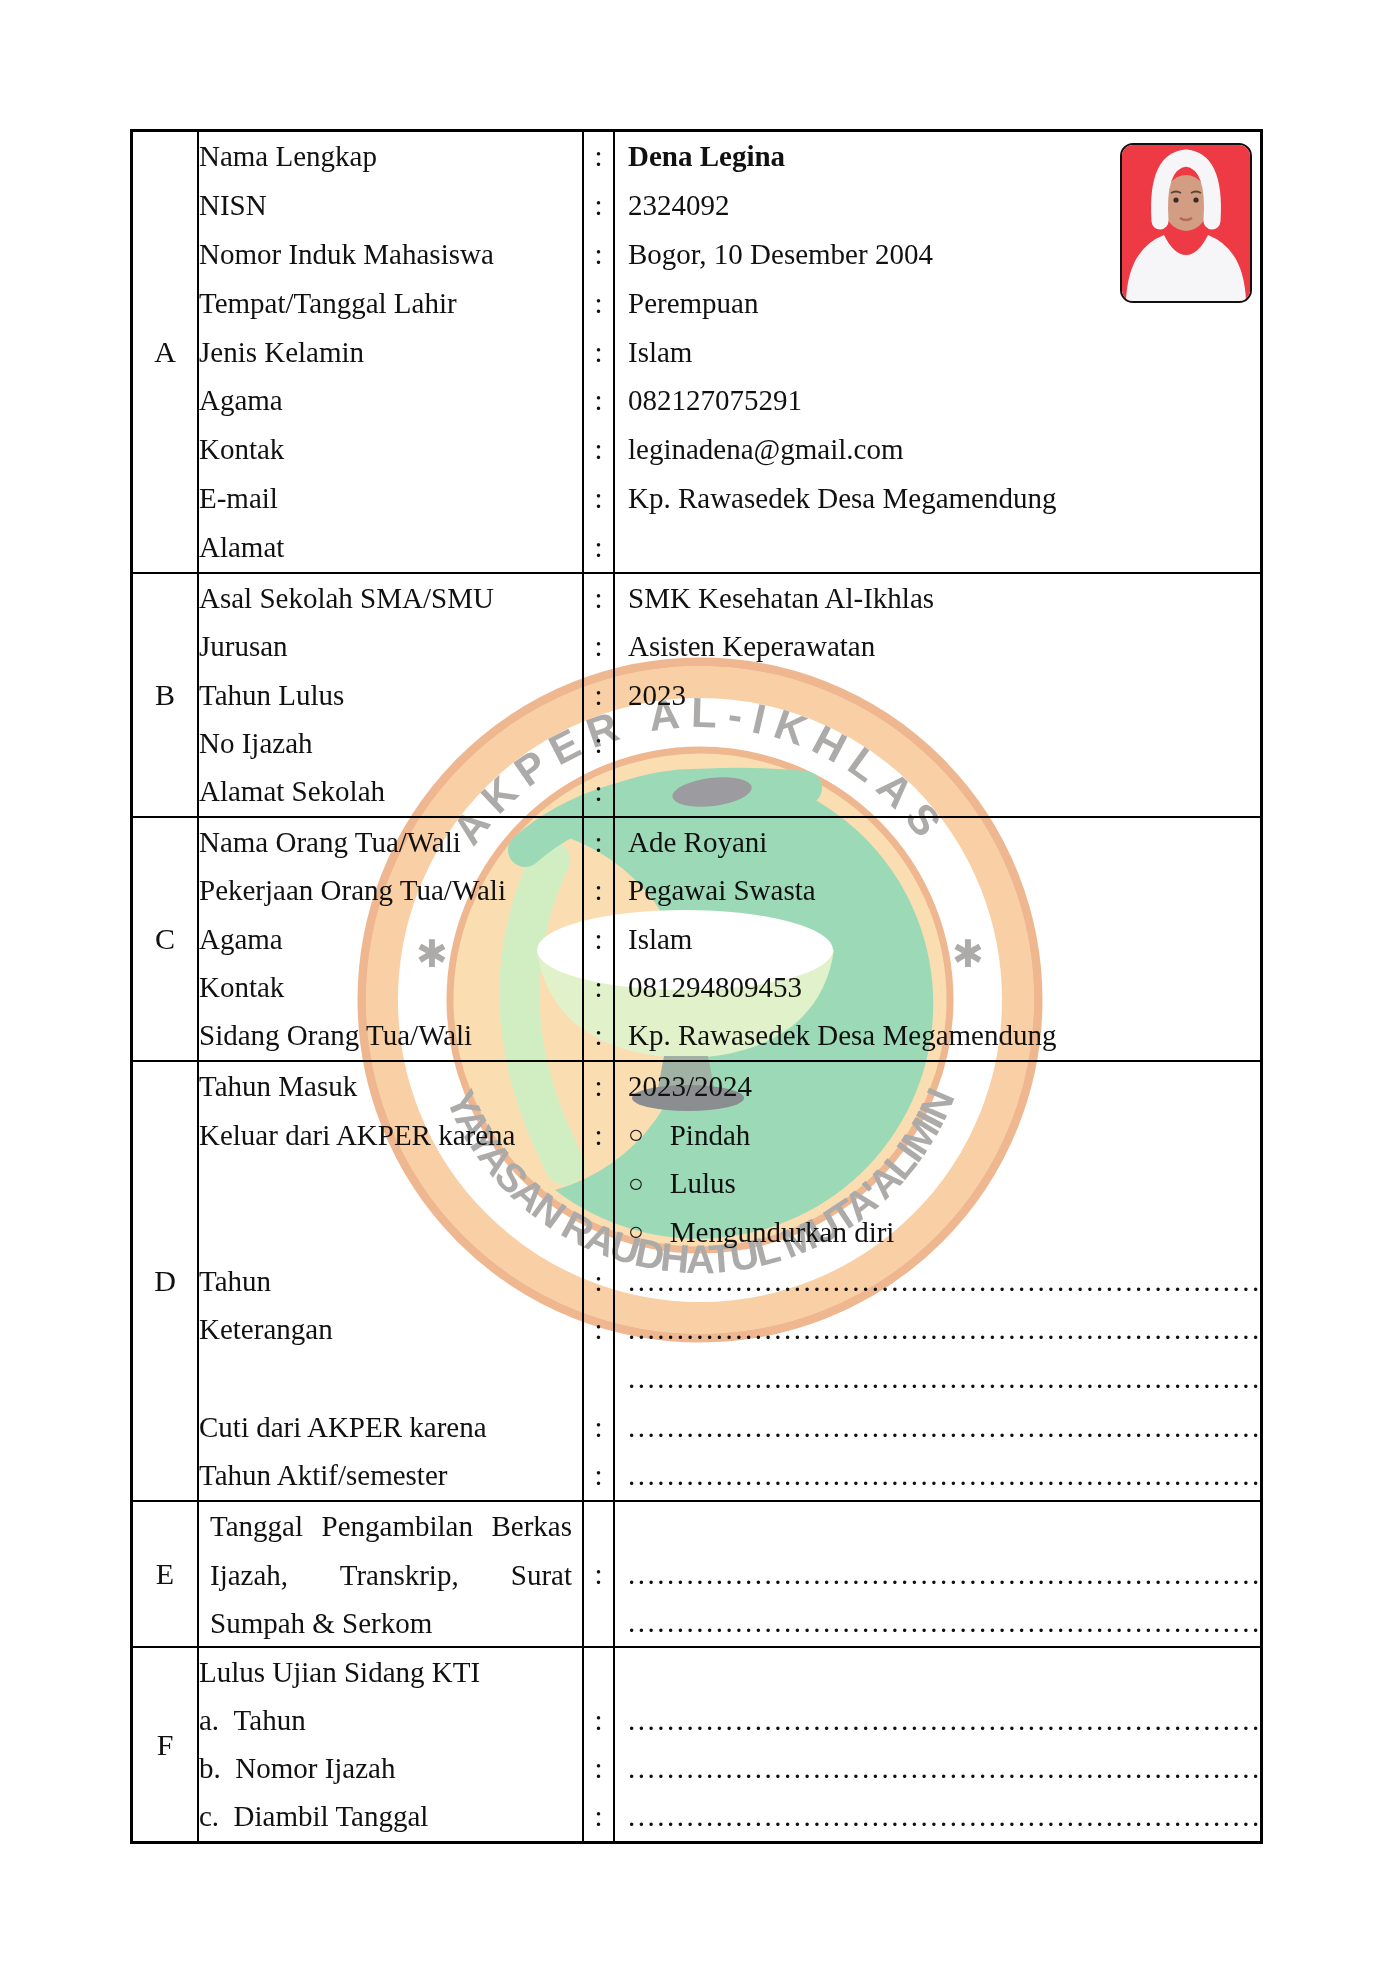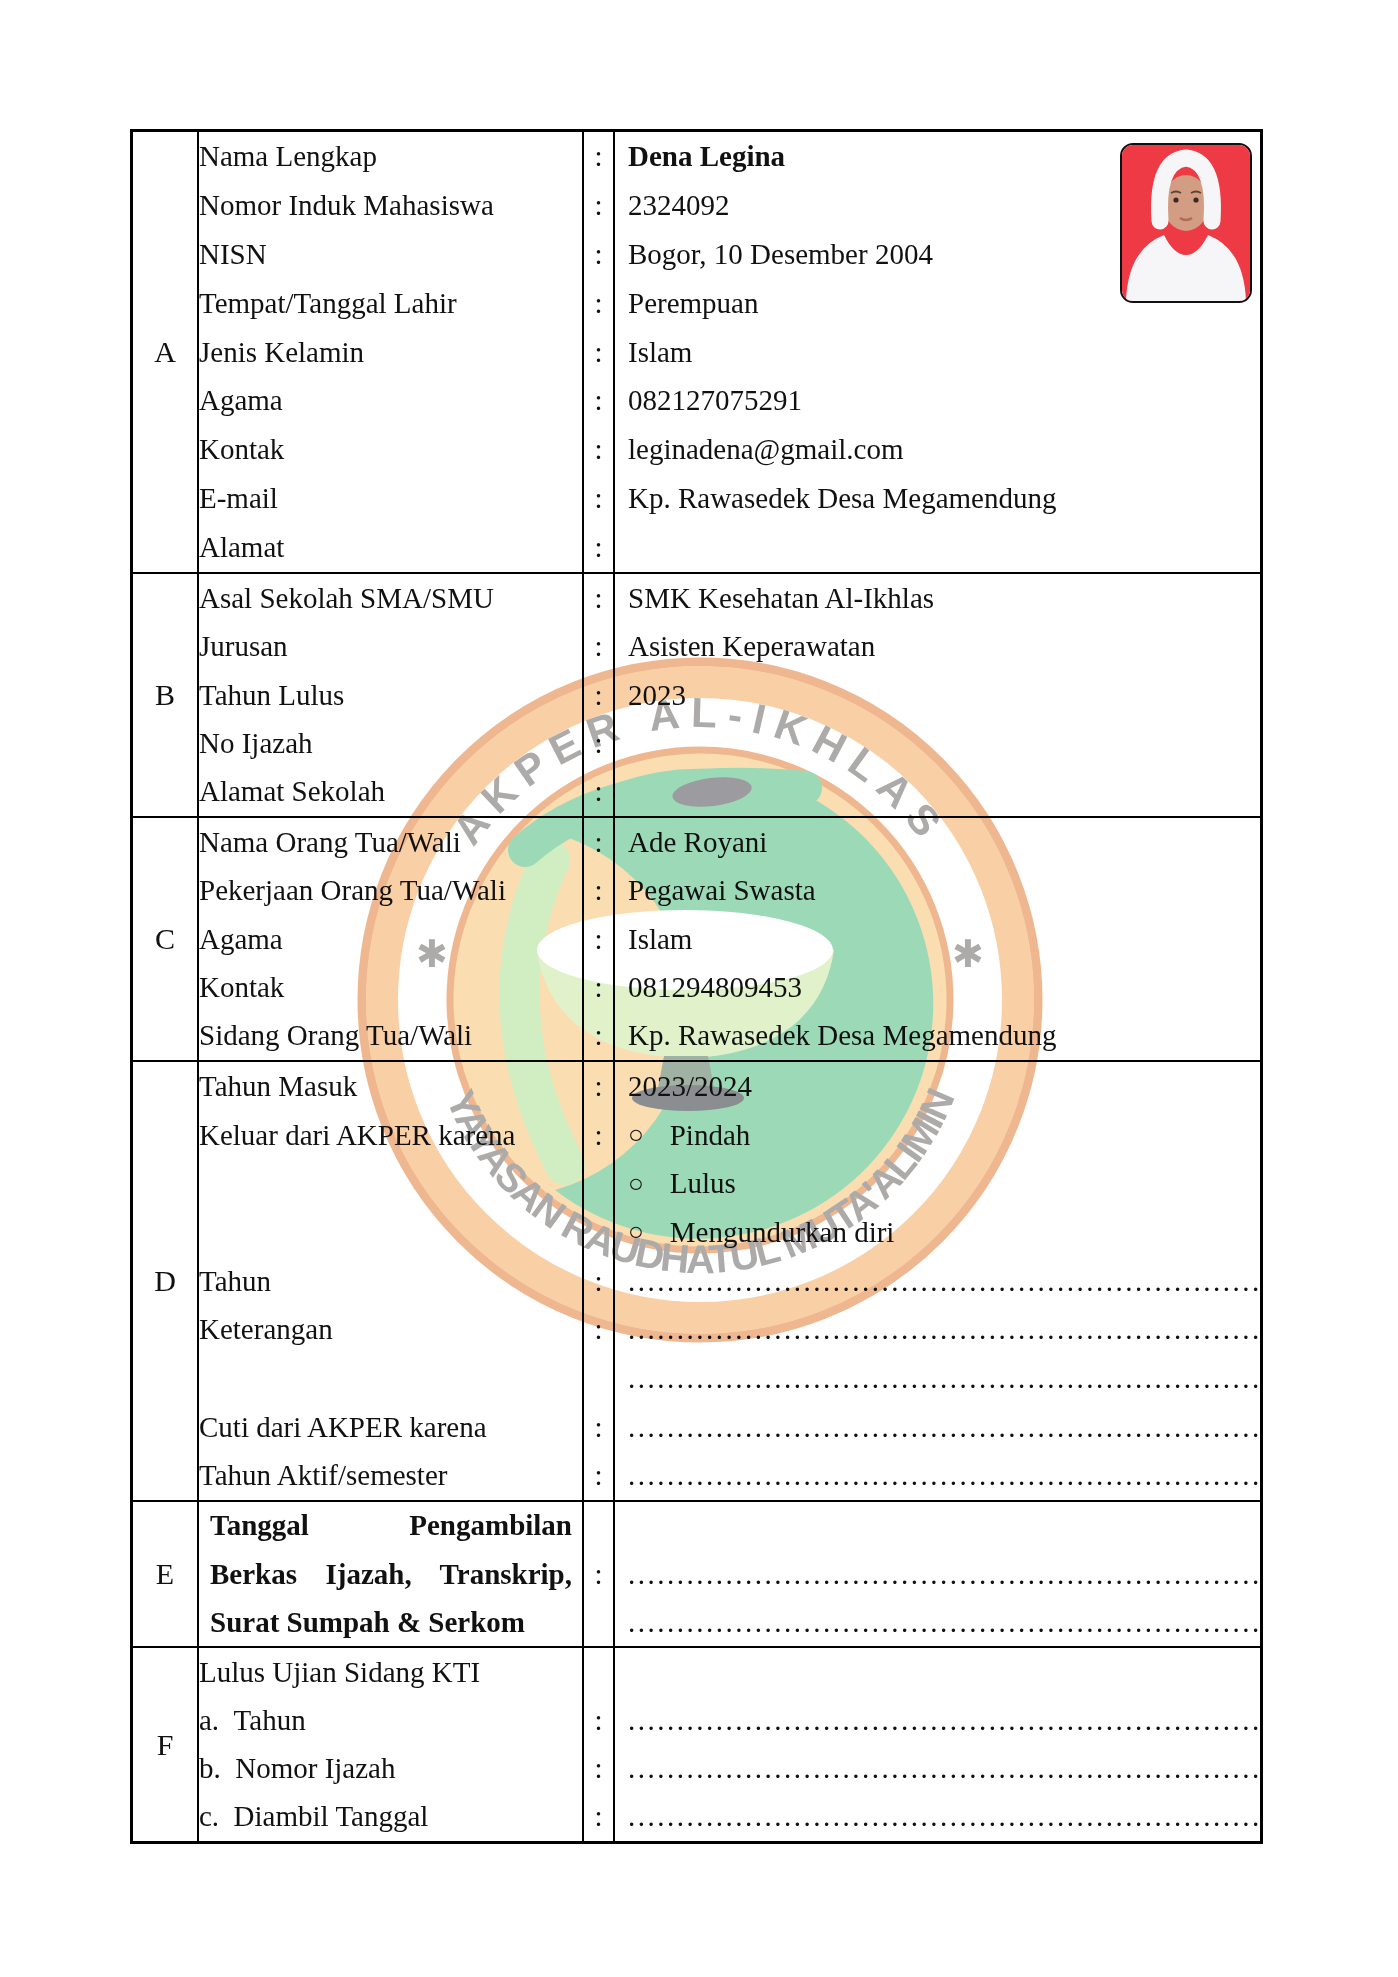--- a/index.html
+++ b/index.html
@@ -75,22 +75,22 @@
     </g>
   </svg>
 
   <div class="biodata">
 
     <div class="cell c-letter">
         <span>A</span>
       </div>
     <div class="cell c-label">
       <div class="r">Nama Lengkap</div>
+      <div class="r">NISN</div>
       <div class="r">Nomor Induk Mahasiswa</div>
-      <div class="r">NISN</div>
       <div class="r">Tempat/Tanggal Lahir</div>
       <div class="r">Jenis Kelamin</div>
       <div class="r">Agama</div>
       <div class="r">Kontak</div>
       <div class="r">E-mail</div>
       <div class="r">Alamat</div>
     </div>
     <div class="cell c-colon">
       <div class="r">:</div>
       <div class="r">:</div>
@@ -216,21 +216,21 @@
           <span class="dots">...........................................................................</span>
         </div>
       <div class="r">
           <span class="dots">...........................................................................</span>
         </div>
     </div>
 
     <div class="cell c-letter sec-top">
         <span>E</span>
       </div>
-    <div class="cell c-label sec-top" style="justify-content:center;font-weight:bold;">
+    <div class="cell c-label sec-top" style="justify-content:flex-start;">
       <div class="label-block">Tanggal Pengambilan Berkas Ijazah, Transkrip, Surat Sumpah &amp; Serkom</div>
     </div>
     <div class="cell c-colon sec-top">
       <div class="r"></div>
       <div class="r">:</div>
       <div class="r"></div>
     </div>
     <div class="cell c-value sec-top">
       <div class="r"></div>
       <div class="r">

